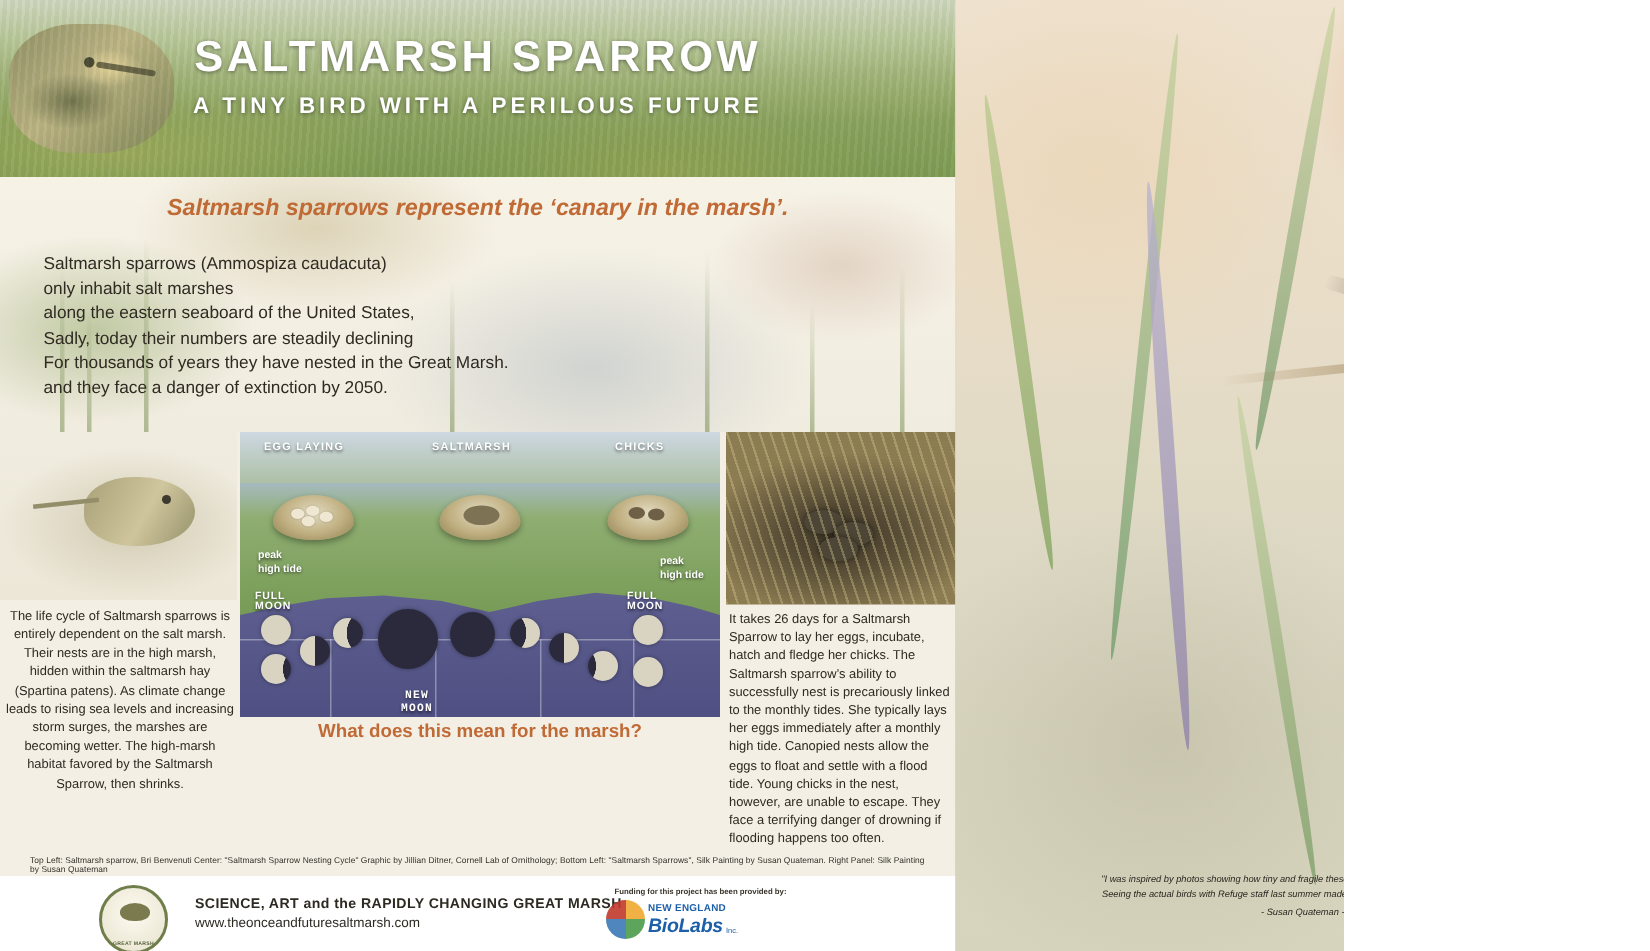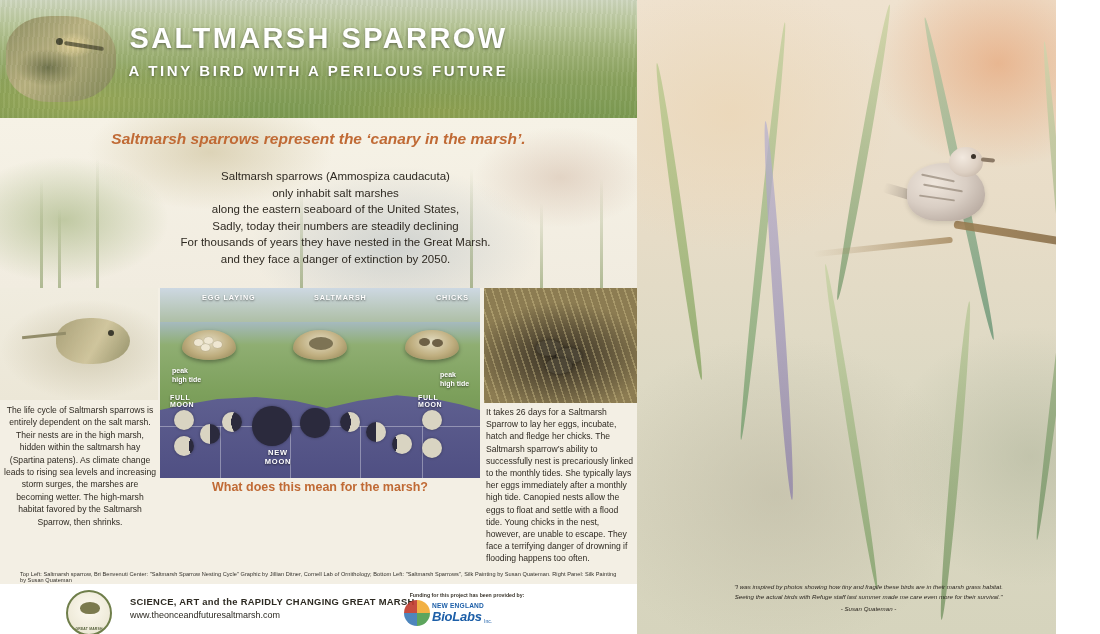--- a/index.html
+++ b/index.html
@@ -1,17 +1,17 @@
 <!DOCTYPE html>
 <html><head>
 <meta charset="utf-8">
 <style>
   html,body{margin:0;padding:0;background:#fff;}
   body{width:1100px;height:634px;overflow:hidden;font-family:"Liberation Sans",sans-serif;}
-  #poster{position:relative;width:1056px;height:634px;overflow:hidden;background:#fca5a5;}
+  #poster{position:relative;width:896px;height:634px;overflow:hidden;background:#fca5a5;}
 
   
   .left{position:absolute;left:0;top:0;width:637px;height:634px;overflow:hidden;background:#f3efe4;}
 
   
   .hdr{position:absolute;left:0;top:0;width:637px;height:118px;overflow:hidden;
        background:
          radial-gradient(ellipse 260px 60px at 12% 86%, #9aa95a 0%, rgba(154,169,90,0) 70%),
          radial-gradient(ellipse 200px 50px at 70% 95%, #8fa152 0%, rgba(143,161,82,0) 70%),
          linear-gradient(to bottom, #cfd7c0 0%, #b9c79a 22%, #9fb277 45%, #8aa25e 68%, #7c9a52 100%);}
@@ -38,30 +38,30 @@
       radial-gradient(ellipse 150px 90px at 10% 60%, rgba(150,170,110,.55) 0%, rgba(150,170,110,0) 70%),
       radial-gradient(ellipse 170px 80px at 33% 20%, rgba(196,182,138,.5) 0%, rgba(196,182,138,0) 72%),
       radial-gradient(ellipse 200px 110px at 62% 75%, rgba(168,180,188,.45) 0%, rgba(168,180,188,0) 72%),
       radial-gradient(ellipse 120px 70px at 88% 35%, rgba(200,170,150,.4) 0%, rgba(200,170,150,0) 72%),
       linear-gradient(to bottom,#f6f2e6,#f1ece0);}
   .stalk{position:absolute;bottom:-10px;width:3px;background:linear-gradient(to top,rgba(110,135,70,.55),rgba(110,135,70,0));border-radius:2px;}
 
   .canary{position:absolute;left:0;top:130px;width:637px;text-align:center;color:#c06a35;
       font-size:15.5px;font-style:italic;font-weight:bold;}
 
-  .blurb{position:absolute;left:6px;top:168px;width:637px;text-align:center;color:#2f2a22;
+  .blurb{position:absolute;left:18px;top:168px;width:637px;color:#2f2a22;
       font-size:11.5px;line-height:16.5px;padding-left:11px;}
 
   
   .diagram{position:absolute;left:160px;top:288px;width:320px;height:190px;overflow:hidden;
      background:linear-gradient(to bottom,#b9c8d6 0%, #a9bccb 16%, #8fae72 30%, #7da05c 55%, #6f9350 78%, #678c4b 100%);}
   .dg-sky{position:absolute;left:0;top:0;width:320px;height:34px;
      background:linear-gradient(to bottom,#cdd8e2,#aebfa6);}
   .dg-label{position:absolute;top:5px;color:#fff;font-size:7.2px;font-weight:bold;letter-spacing:.9px;
-     text-shadow:0 1px 2px rgba(0,0,0,.5);margin-left:26px;}
+     text-shadow:0 1px 2px rgba(0,0,0,.5);}
   .nest{position:absolute;width:54px;height:30px;border-radius:50%/60% 60% 40% 40%;
      background:radial-gradient(ellipse at 50% 40%, #e3dcc2 0%, #bfae7f 55%, #8e8052 100%);
      box-shadow:0 2px 4px rgba(0,0,0,.35);}
   .egg{position:absolute;width:9px;height:7px;border-radius:50%;background:#efe7d2;box-shadow:0 0 1px rgba(0,0,0,.3);}
   .chick{position:absolute;width:11px;height:8px;border-radius:50%;background:#6d6046;}
   .tide{position:absolute;color:#fff;font-size:7px;font-weight:bold;line-height:9px;text-shadow:0 1px 2px rgba(0,0,0,.6);}
   .water{position:absolute;left:0;bottom:0;width:320px;height:92px;
      background:linear-gradient(to bottom, rgba(94,92,150,.92), rgba(78,76,134,.95));
      clip-path:polygon(0% 26%,8% 20%,18% 14%,30% 12%,42% 16%,52% 24%,62% 16%,74% 10%,86% 14%,94% 20%,100% 26%,100% 100%,0% 100%);}
   .moon{position:absolute;width:20px;height:20px;border-radius:50%;background:#d9d4c2;box-shadow:0 0 3px rgba(0,0,0,.35);}
@@ -223,21 +223,21 @@
       <div class="moon cres-l" style="left:62px;top:124px;"></div>
       <div class="moon dark" style="left:92px;top:118px;width:40px;height:40px;"></div>
       <div class="moon dark" style="left:140px;top:120px;width:30px;height:30px;"></div>
       <div class="moon cres-r" style="left:180px;top:124px;"></div>
       <div class="moon half-r" style="left:206px;top:134px;"></div>
       <div class="moon gib-r" style="left:232px;top:146px;"></div>
       <div class="moon" style="left:262px;top:122px;"></div>
       <div class="moon" style="left:262px;top:150px;"></div>
 
       <div class="moon-lab" style="left:10px;top:106px;">FULL<br>MOON</div>
-      <div class="newmoon-lab" style="left:98px;top:160px;width:40px;">NEW<br>MOON</div>
+      <div class="newmoon-lab" style="left:98px;top:172px;width:40px;font-family:Liberation Mono, monospace;">NEW<br>MOON</div>
       <div class="moon-lab" style="left:258px;top:106px;">FULL<br>MOON</div>
     </div>
 
     <div class="rphoto">
       <div class="rchick" style="left:52px;top:52px;"></div>
       <div class="rchick" style="left:72px;top:60px;"></div>
       <div class="rchick" style="left:62px;top:70px;"></div>
     </div>
 
     <div class="lefttext">The life cycle of Saltmarsh sparrows is entirely dependent on the salt marsh. Their nests are in the high marsh, hidden within the saltmarsh hay (Spartina patens). As climate change leads to rising sea levels and increasing storm surges, the marshes are becoming wetter. The high-marsh habitat favored by the Saltmarsh Sparrow, then shrinks.</div>

